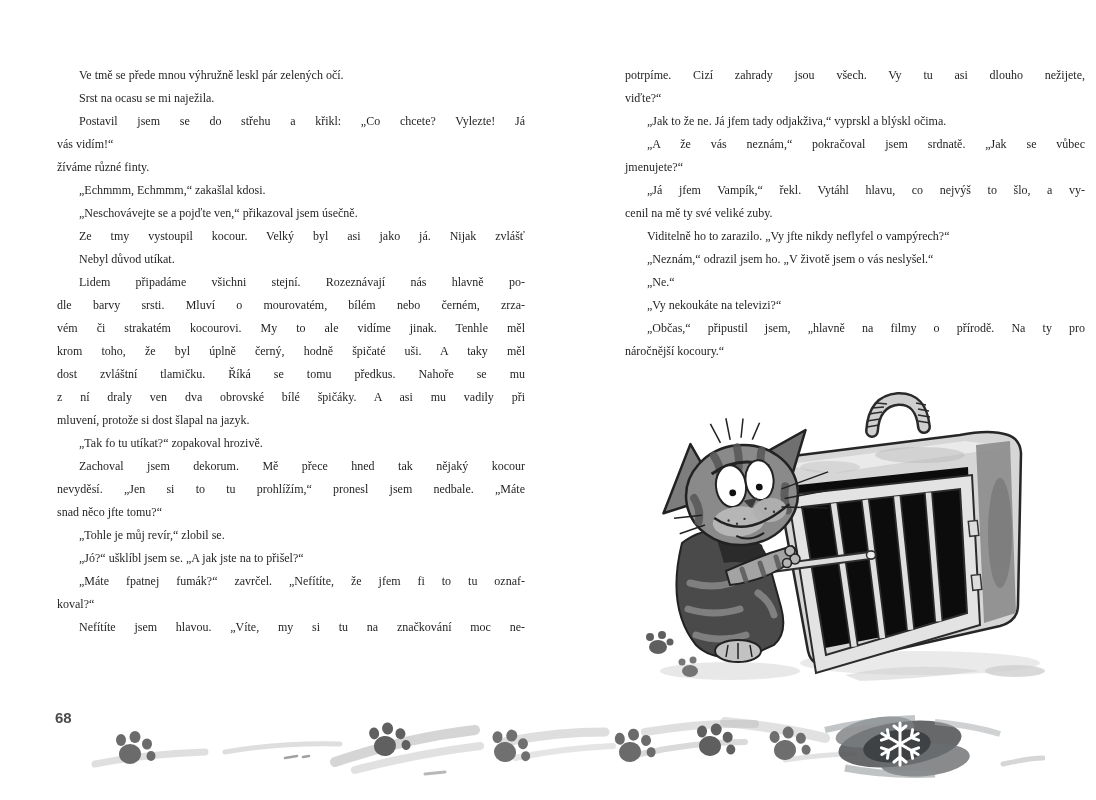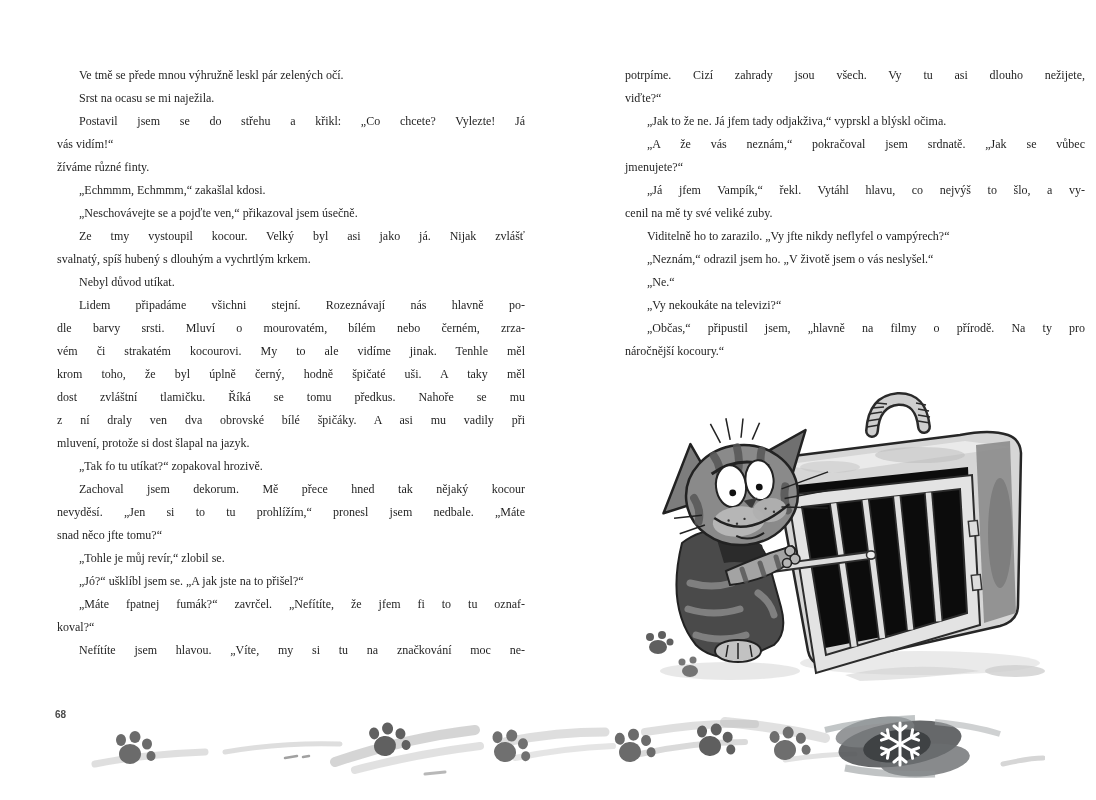--- a/index.html
+++ b/index.html
@@ -16,41 +16,40 @@
   .line{
     font-size:12px;line-height:23px;height:23px;
     text-align:justify;text-align-last:justify;
     white-space:nowrap;color:#1f1f1f;
   }
   .line.end{text-align-last:left;}
   .line.indent{text-indent:22px;}
   .page-number{
     position:absolute;left:55px;top:709px;
     font-family:"Liberation Sans", sans-serif;
-    font-size:10px;font-weight:600;color:#4a4a4a;
+    font-size:15px;font-weight:600;color:#4a4a4a;
   }
   .illustration{position:absolute;left:620px;top:383px;width:430px;height:305px;}
   .footer-deco{position:absolute;left:85px;top:702px;width:960px;height:95px;}
   svg{display:block;}
 </style>
 </head>
 <body>
 
 <div>
 
   <div class="text-block left">
       <div class="line indent end">Ve tmě se přede mnou výhružně leskl pár zelených očí.</div>
       <div class="line indent end">Srst na ocasu se mi naježila.</div>
       <div class="line indent">Postavil jsem se do střehu a křikl: „Co chcete? Vylezte! Já</div>
       <div class="line end">vás vidím!“</div>
       <div class="line end">žíváme různé finty.</div>
       <div class="line indent end">„Echmmm, Echmmm,“ zakašlal kdosi.</div>
       <div class="line indent end">„Neschovávejte se a pojďte ven,“ přikazoval jsem úsečně.</div>
       <div class="line indent">Ze tmy vystoupil kocour. Velký byl asi jako já. Nijak zvlášť</div>
-      <div class="line end">svalnatý, spíš hubený s dlouhým a vychrtlým krkem.</div>
       <div class="line indent end">Nebyl důvod utíkat.</div>
       <div class="line indent">Lidem připadáme všichni stejní. Rozeznávají nás hlavně po-</div>
       <div class="line">dle barvy srsti. Mluví o mourovatém, bílém nebo černém, zrza-</div>
       <div class="line">vém či strakatém kocourovi. My to ale vidíme jinak. Tenhle měl</div>
       <div class="line">krom toho, že byl úplně černý, hodně špičaté uši. A taky měl</div>
       <div class="line">dost zvláštní tlamičku. Říká se tomu předkus. Nahoře se mu</div>
       <div class="line">z ní draly ven dva obrovské bílé špičáky. A asi mu vadily při</div>
       <div class="line end">mluvení, protože si dost šlapal na jazyk.</div>
       <div class="line indent end">„Tak fo tu utíkat?“ zopakoval hrozivě.</div>
       <div class="line indent">Zachoval jsem dekorum. Mě přece hned tak nějaký kocour</div>

